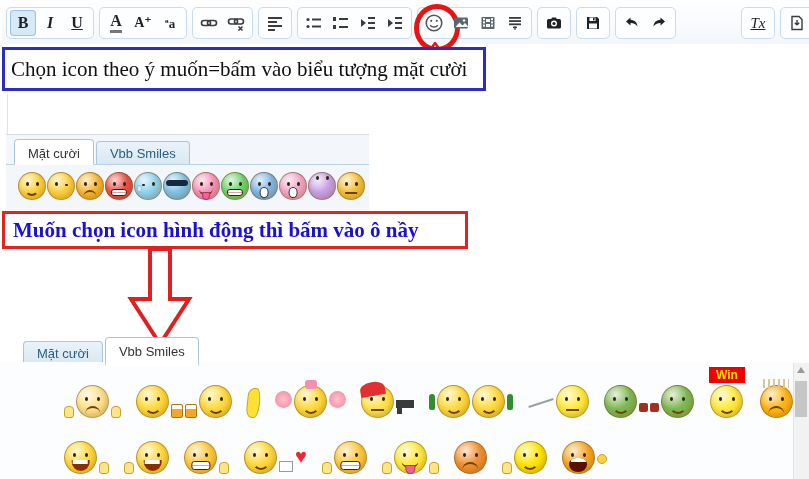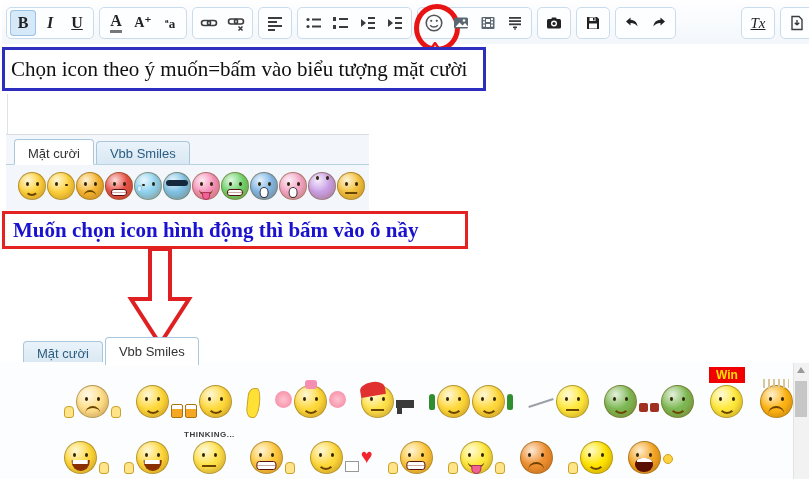--- a/index.html
+++ b/index.html
@@ -523,28 +523,20 @@
           <div class="part-hand"></div>
         </div>
         <div class="anim-item">
           <div class="part-hand"></div>
           <div class="face e-laugh big" style="--c: #ffd93b;">
             <span class="eye l"></span>
             <span class="eye r"></span>
             <span class="m"></span>
           </div>
         </div>
-        <div class="anim-item stack">
-          <div class="part-think">THINKING...</div>
-          <div class="face e-flat big" style="--c: #ffe24a;">
-            <span class="eye l"></span>
-            <span class="eye r"></span>
-            <span class="m"></span>
-          </div>
-        </div>
         <div class="anim-item">
           <div class="face e-teeth big" style="--c: #ffc93b;">
             <span class="eye l"></span>
             <span class="eye r"></span>
             <span class="m"></span>
           </div>
           <div class="part-hand"></div>
         </div>
         <div class="anim-item">
           <div class="face e-smile big" style="--c: #ffd93b;">

